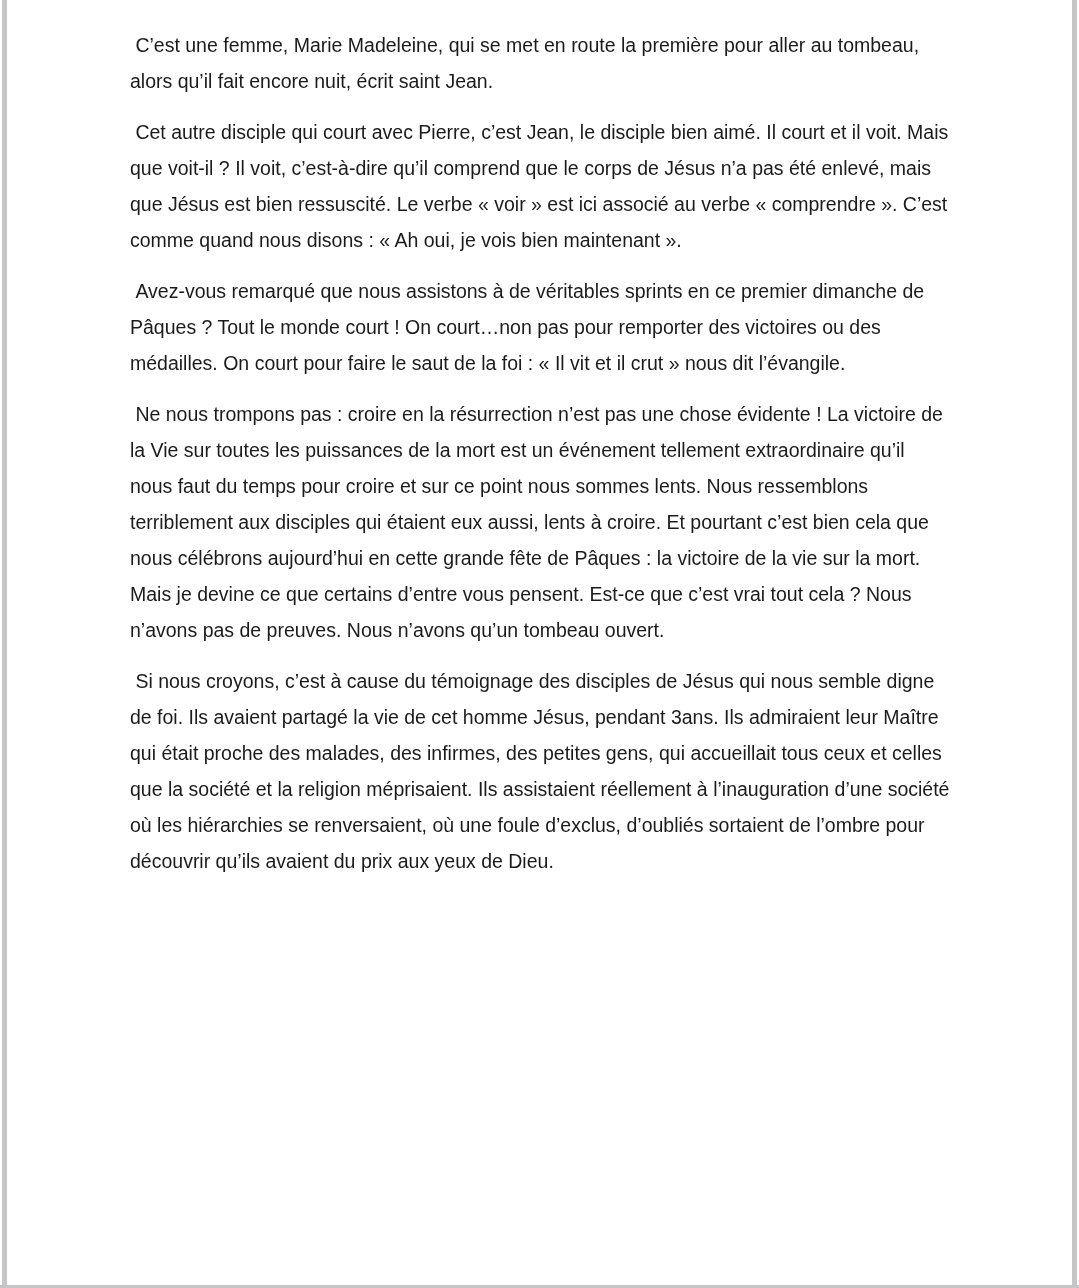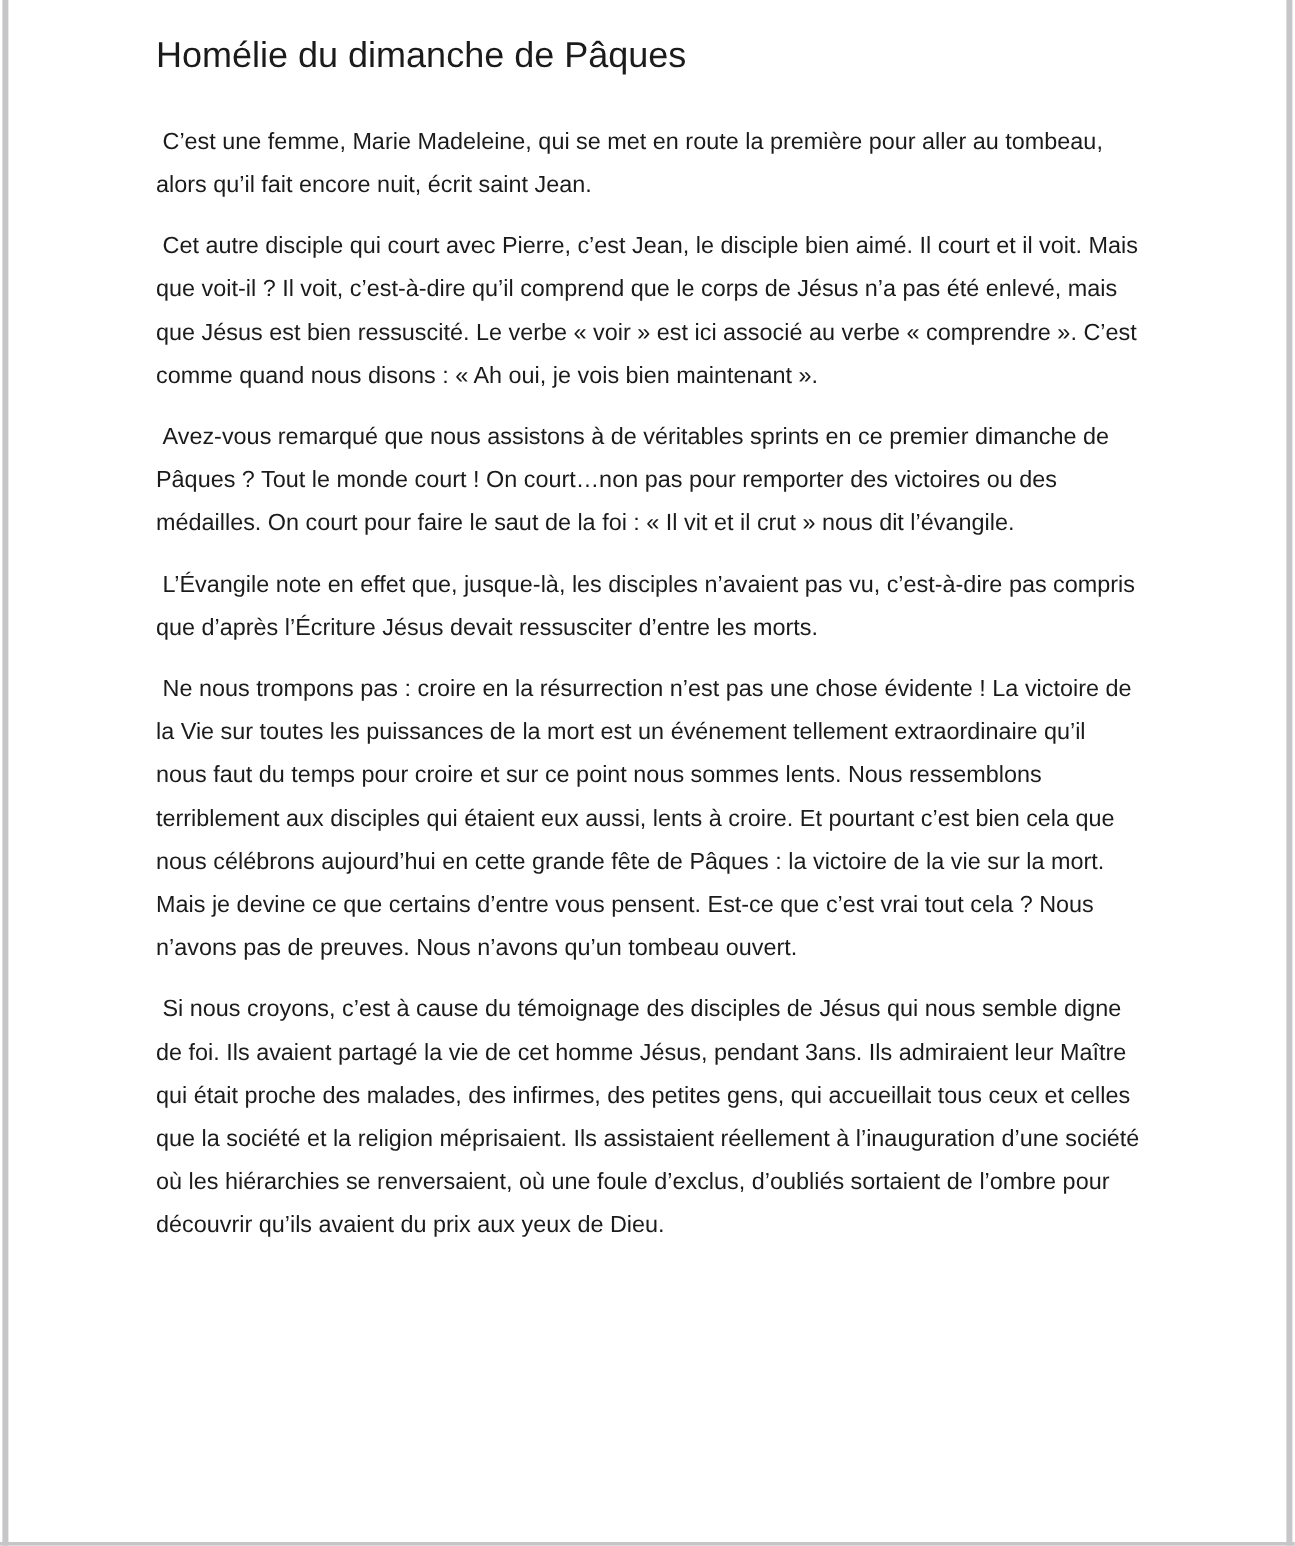--- a/index.html
+++ b/index.html
@@ -60,27 +60,25 @@
 </style>
 </head>
 <body>
 
 <div class="page">
   <div class="edge edge-left"></div>
   <div class="edge edge-right"></div>
   <div class="edge edge-bottom"></div>
 
   <div class="content">
-    <h1 class="doc-title">Homélie du dimanche de Pâques</h1>
 
     <p class="doc-paragraph"> C’est une femme, Marie Madeleine, qui se met en route la première pour aller au tombeau, alors qu’il fait encore nuit, écrit saint Jean.</p>
 
     <p class="doc-paragraph"> Cet autre disciple qui court avec Pierre, c’est Jean, le disciple bien aimé. Il court et il voit. Mais que voit-il ? Il voit, c’est-à-dire qu’il comprend que le corps de Jésus n’a pas été enlevé, mais que Jésus est bien ressuscité. Le verbe « voir » est ici associé au verbe « comprendre ». C’est comme quand nous disons : « Ah oui, je vois bien maintenant ».</p>
 
     <p class="doc-paragraph"> Avez-vous remarqué que nous assistons à de véritables sprints en ce premier dimanche de Pâques ? Tout le monde court ! On court…non pas pour remporter des victoires ou des médailles. On court pour faire le saut de la foi : « Il vit et il crut » nous dit l’évangile.</p>
 
-    <p class="doc-paragraph"> L’Évangile note en effet que, jusque-là, les disciples n’avaient pas vu, c’est-à-dire pas compris que d’après l’Écriture Jésus devait ressusciter d’entre les morts.</p>
 
     <p class="doc-paragraph"> Ne nous trompons pas : croire en la résurrection n’est pas une chose évidente ! La victoire de la Vie sur toutes les puissances de la mort est un événement tellement extraordinaire qu’il nous faut du temps pour croire et sur ce point nous sommes lents. Nous ressemblons terriblement aux disciples qui étaient eux aussi, lents à croire. Et pourtant c’est bien cela que nous célébrons aujourd’hui en cette grande fête de Pâques : la victoire de la vie sur la mort. Mais je devine ce que certains d’entre vous pensent. Est-ce que c’est vrai tout cela ? Nous n’avons pas de preuves. Nous n’avons qu’un tombeau ouvert.</p>
 
     <p class="doc-paragraph"> Si nous croyons, c’est à cause du témoignage des disciples de Jésus qui nous semble digne de foi. Ils avaient partagé la vie de cet homme Jésus, pendant 3ans. Ils admiraient leur Maître qui était proche des malades, des infirmes, des petites gens, qui accueillait tous ceux et celles que la société et la religion méprisaient. Ils assistaient réellement à l’inauguration d’une société où les hiérarchies se renversaient, où une foule d’exclus, d’oubliés sortaient de l’ombre pour découvrir qu’ils avaient du prix aux yeux de Dieu.</p>
   </div>
 </div>
 
 </body></html>

